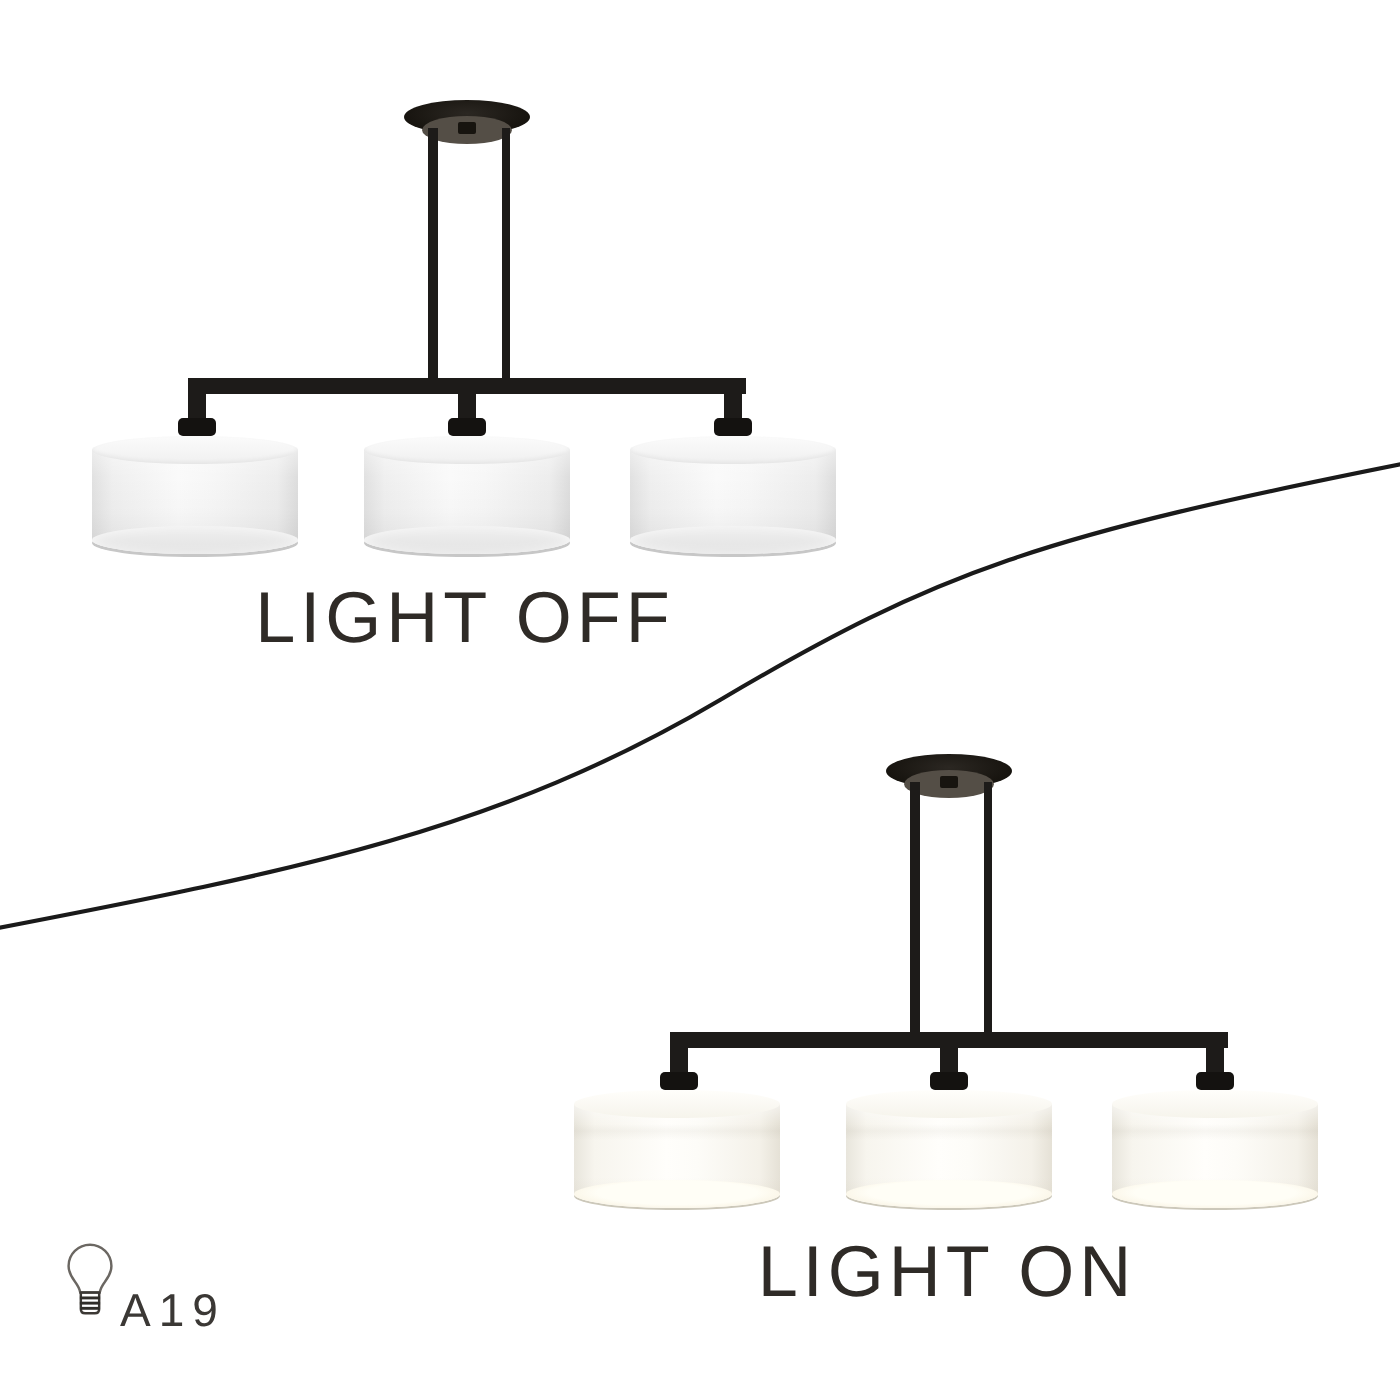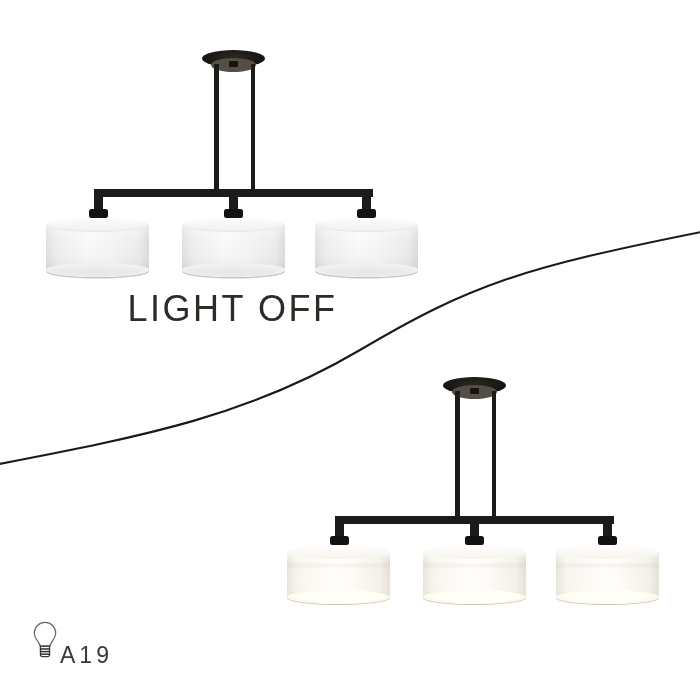--- a/index.html
+++ b/index.html
@@ -127,20 +127,21 @@
       <div class="sh-body"></div>
       <div class="sh-top"></div>
       <div class="sh-bot"></div>
     </div>
     <div class="shade right">
       <div class="sh-body"></div>
       <div class="sh-top"></div>
       <div class="sh-bot"></div>
     </div>
 
+    <div class="fixture-label">LIGHT ON</div>
   </div>
 
   <div class="bulb-badge">
     <svg width="26" height="46" viewBox="0 0 34 58" xmlns="http://www.w3.org/2000/svg" aria-hidden="true">
       <path d="M17 2 C9.3 2 3 8.2 3 15.9 C3 20.3 5 23.3 7.2 26.2 C8.9 28.5 10.2 30.4 10.6 33.2 L23.4 33.2 C23.8 30.4 25.1 28.5 26.8 26.2 C29 23.3 31 20.3 31 15.9 C31 8.2 24.7 2 17 2 Z" fill="none" stroke="#6b6762" stroke-width="1.6"></path>
       <path d="M11 33.2 L23 33.2 L23 44 Q23 46.8 20.2 46.8 L13.8 46.8 Q11 46.8 11 44 Z" fill="none" stroke="#3c3935" stroke-width="1.6"></path>
       <line x1="10.4" y1="36.8" x2="23.6" y2="36.8" stroke="#2f2c28" stroke-width="1.9"></line>
       <line x1="10.4" y1="40.2" x2="23.6" y2="40.2" stroke="#2f2c28" stroke-width="1.9"></line>
       <line x1="10.8" y1="43.6" x2="23.2" y2="43.6" stroke="#2f2c28" stroke-width="1.9"></line>
     </svg>

